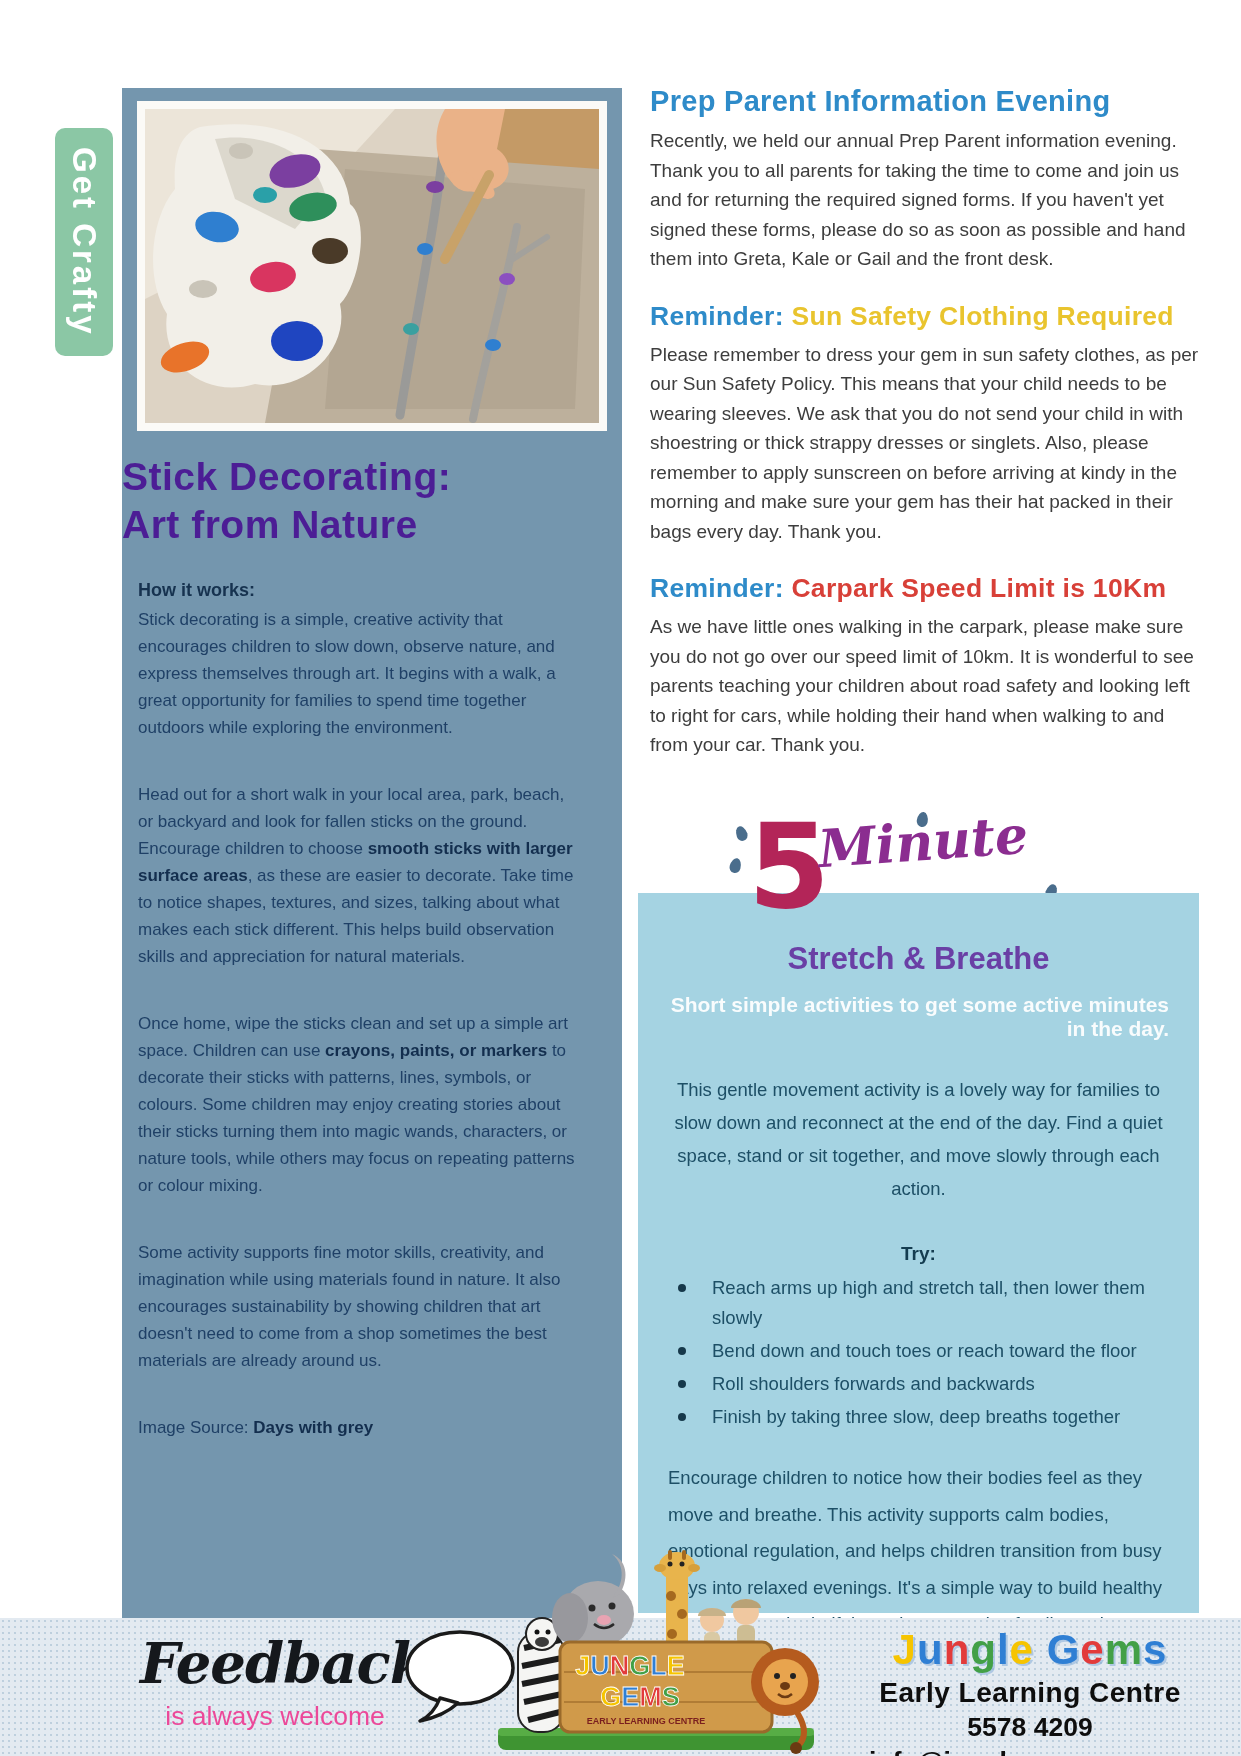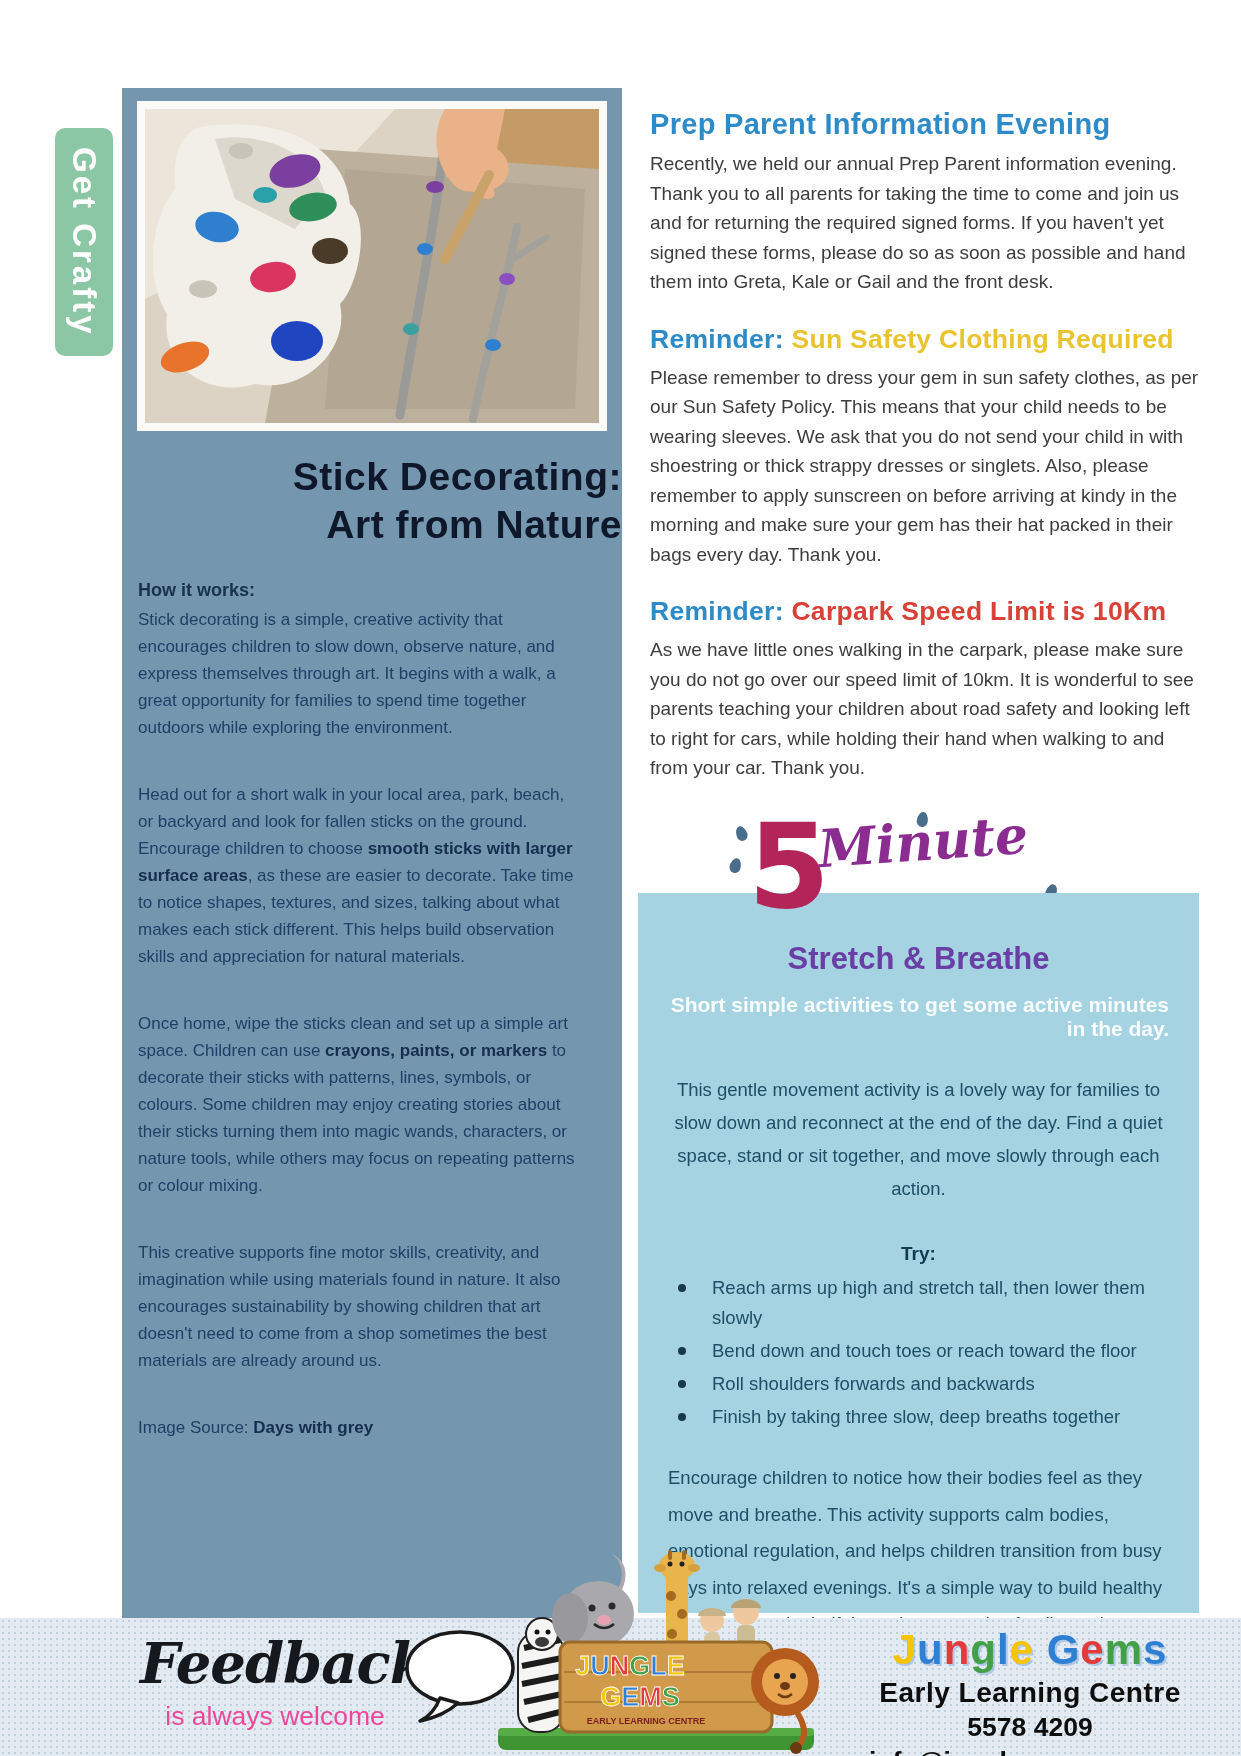--- a/index.html
+++ b/index.html
@@ -9,30 +9,30 @@
   
   .crafty-tab{position:absolute;left:55px;top:128px;width:58px;height:228px;
     background:#8bc7a5;border-radius:10px;display:flex;align-items:center;justify-content:center;}
   .crafty-tab span{writing-mode:vertical-rl;color:#ffffff;font-weight:bold;
     font-size:33px;letter-spacing:3px;}
 
   
   .left-panel{position:absolute;left:122px;top:88px;width:500px;height:1530px;background:#7496ae;}
   .photo-frame{margin:13px auto 0;width:470px;height:330px;background:#fbfaf7;
     display:flex;align-items:center;justify-content:center;}
-  .panel-title{margin-top:22px;text-align:right;color:#0f172a;font-size:39px;
+  .panel-title{margin-top:22px;text-align:left;color:#4c1d95;font-size:39px;
     font-weight:bold;line-height:48px;letter-spacing:0.5px;}
   .panel-body{padding:28px 40px 0 16px;color:#1f4066;font-size:17px;line-height:27px;}
   .panel-body h3{font-size:18px;margin:0 0 2px;color:#16324f;}
   .panel-body p{margin:0 0 40px;}
   .panel-body b{color:#132e4e;}
   .img-src{margin-top:-6px;}
 
   
-  .right-col{position:absolute;left:650px;top:108px;width:556px;}
+  .right-col{position:absolute;left:650px;top:85px;width:556px;}
   .r-h1{font-size:29px;font-weight:bold;color:#2e8bc9;margin:0 0 8px;letter-spacing:0.3px;}
   .r-h2{font-size:26.5px;font-weight:bold;margin:0 0 8px;letter-spacing:0.3px;}
   .r-h2 .blue{color:#2e8bc9;}
   .r-h2 .yellow{color:#e9c42e;}
   .r-h2 .red{color:#d84038;}
   .right-col p{font-size:19px;line-height:29.5px;color:#3d3d3d;margin:0 0 27px;}
 
   
   .five-logo{position:absolute;left:748px;top:818px;display:flex;align-items:flex-start;z-index:5;}
   .five{font-family:"DejaVu Sans",sans-serif;font-size:118px;font-weight:bold;color:#b32558;
@@ -124,21 +124,21 @@
     <div class="panel-title">
       <div>Stick Decorating:</div>
       <div>Art from Nature</div>
     </div>
 
     <div class="panel-body">
       <h3>How it works:</h3>
       <p>Stick decorating is a simple, creative activity that encourages children to slow down, observe nature, and express themselves through art. It begins with a walk, a great opportunity for families to spend time together outdoors while exploring the environment.</p>
       <p><span>Head out for a short walk in your local area, park, beach, or backyard and look for fallen sticks on the ground. Encourage children to choose </span><b>smooth sticks with larger surface areas</b><span>, as these are easier to decorate. Take time to notice shapes, textures, and sizes, talking about what makes each stick different. This helps build observation skills and appreciation for natural materials.</span></p>
       <p><span>Once home, wipe the sticks clean and set up a simple art space. Children can use </span><b>crayons, paints, or markers</b><span> to decorate their sticks with patterns, lines, symbols, or colours. Some children may enjoy creating stories about their sticks turning them into magic wands, characters, or nature tools, while others may focus on repeating patterns or colour mixing.</span></p>
-      <p>This creative supports fine motor skills, creativity, and imagination while using materials found in nature. It also encourages sustainability by showing children that art doesn't need to come from a shop sometimes the best materials are already around us.</p>
+      <p>Some activity supports fine motor skills, creativity, and imagination while using materials found in nature. It also encourages sustainability by showing children that art doesn't need to come from a shop sometimes the best materials are already around us.</p>
       <p class="img-src"><span>Image Source: </span><b>Days with grey</b></p>
     </div>
   </div>
 
   <div class="crafty-tab">
     <span>Get Crafty</span>
   </div>
 
   <div class="right-col">
     <h2 class="r-h1">Prep Parent Information Evening</h2>

